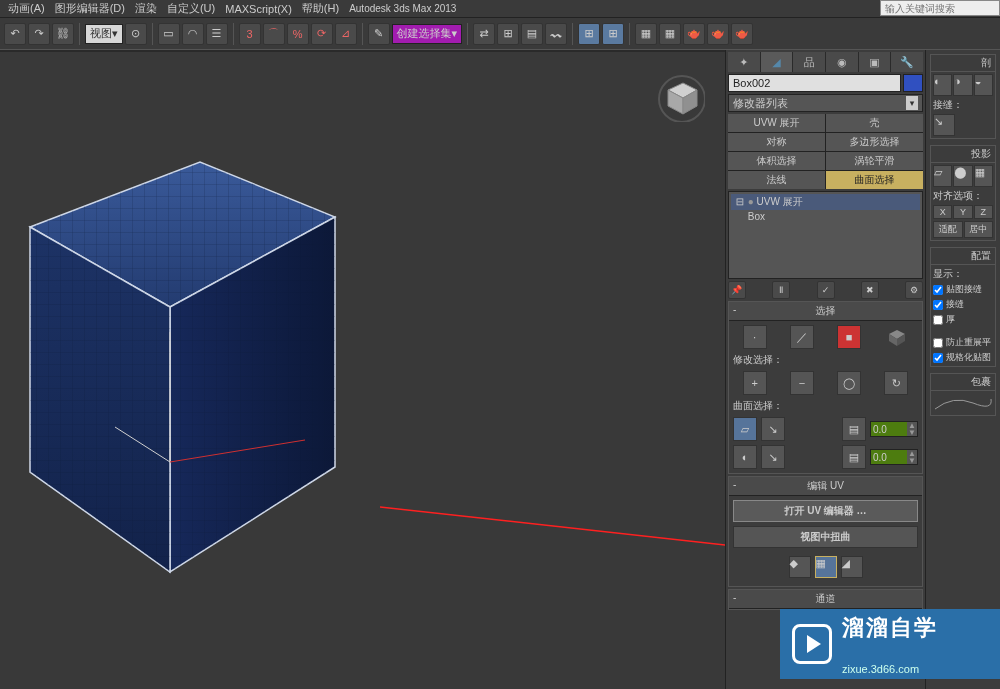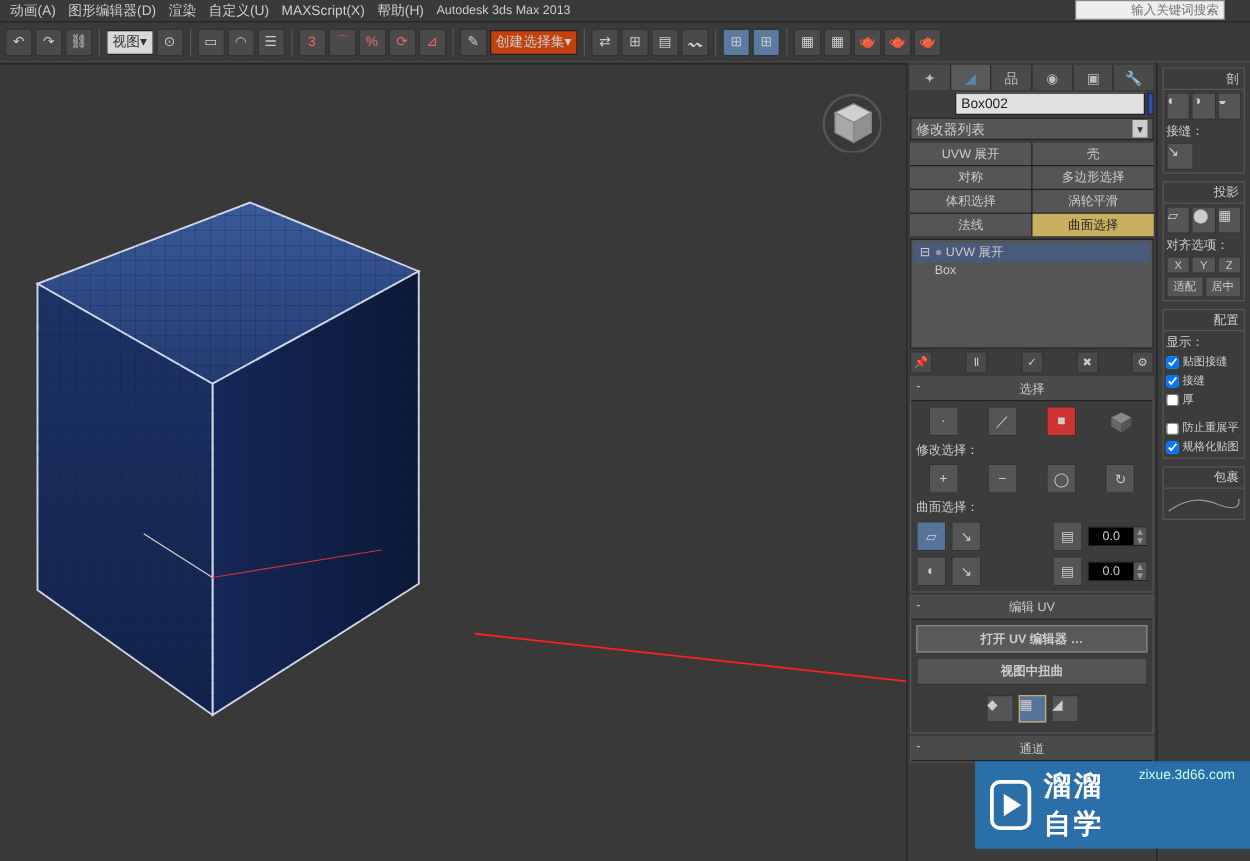--- a/index.html
+++ b/index.html
@@ -4,35 +4,35 @@
 <style>
 * { margin: 0; padding: 0; box-sizing: border-box; font-family: "Microsoft YaHei", Arial, sans-serif; }
 body { width: 1000px; height: 689px; background: #333; overflow: hidden; position: relative; color: #ccc; font-size: 11px; }
 .menubar { height: 18px; background: #3a3a3a; display: flex; align-items: center; padding: 0 4px; gap: 2px; border-bottom: 1px solid #222; }
 .menubar span { padding: 1px 4px; color: #ccc; cursor: default; }
 .app-title { flex: 1; color: #888; font-size: 10px; }
 .toolbar { height: 32px; background: #3a3a3a; display: flex; align-items: center; padding: 2px 4px; gap: 2px; border-bottom: 1px solid #555; }
 .tb-sep { width: 1px; height: 22px; background: #555; margin: 0 3px; }
 .tb-btn { width: 22px; height: 22px; background: #4a4a4a; border: 1px solid #333; display: flex; align-items: center; justify-content: center; border-radius: 2px; }
 .tb-dropdown { height: 20px; background: #d8d8d8; color: #333; border: 1px solid #222; padding: 0 4px; display: flex; align-items: center; }
-.tb-dropdown.dark { background: #c2410c; color: #ccc; min-width: 70px; }
-.searchbox { position: absolute; top: 0; right: 20px; width: 120px; height: 16px; background: #eee; border: 1px solid #888; font-size: 10px; padding: 0 4px; color: #888; text-align: right; }
+.tb-dropdown.dark { background: #a21caf; color: #ccc; min-width: 70px; }
+.searchbox { position: absolute; top: 0; right: 0; width: 120px; height: 16px; background: #eee; border: 1px solid #888; font-size: 10px; padding: 0 4px; color: #888; }
 .main { position: absolute; top: 50px; left: 0; right: 0; bottom: 0; display: flex; }
 .viewport { flex: 1; background: #393939; position: relative; border-top: 2px solid #2a2a2a; }
 svg.cube { position: absolute; top: 0; left: 0; }
 .viewcube { position: absolute; top: 20px; right: 20px; width: 50px; height: 50px; }
 .viewcube svg { width: 100%; height: 100%; }
 .annotation-line { position: absolute; top: 0; left: 0; width: 100%; height: 100%; pointer-events: none; }
 .panel-right { width: 200px; background: #3c3c3c; border-left: 1px solid #222; display: flex; flex-direction: column; padding: 2px; gap: 2px; overflow: hidden; }
 .panel-right2 { width: 75px; background: #3c3c3c; border-left: 1px solid #222; padding: 4px; display: flex; flex-direction: column; gap: 6px; overflow: hidden; }
 .cmd-panel-tabs { height: 20px; display: flex; gap: 1px; background: #2a2a2a; }
 .cmd-tab { flex: 1; background: #4a4a4a; display: flex; align-items: center; justify-content: center; color: #bbb; }
 .cmd-tab.active { background: #5a5a5a; }
 .obj-name { display: flex; gap: 2px; }
-.obj-name input { flex: 1; background: #e0e0e0; border: 1px solid #222; height: 18px; padding: 0 4px; font-size: 11px; color: #222; margin-left: 36px; }
+.obj-name input { flex: 1; background: #e0e0e0; border: 1px solid #222; height: 18px; padding: 0 4px; font-size: 11px; color: #222; }
 .color-sw { width: 20px; height: 18px; background: #3050c0; border: 1px solid #222; }
 .modifier-dd { height: 18px; background: #555; border: 1px solid #222; display: flex; align-items: center; justify-content: space-between; padding: 0 4px; }
 .modifier-dd .arrow { width: 12px; height: 14px; background: #ccc; color: #333; text-align: center; line-height: 14px; font-size: 9px; }
 .mod-grid { display: grid; grid-template-columns: 1fr 1fr; gap: 1px; background: #222; }
 .mod-cell { background: #555; text-align: center; padding: 2px 0; font-size: 10px; color: #ccc; }
 .mod-cell.sel { background: #c8b060; color: #222; }
 .mod-stack { height: 88px; background: #555; border: 1px solid #222; padding: 2px; }
 .stack-item { padding: 1px 4px; font-size: 10px; color: #ccc; }
 .stack-item.sel { background: #4a5a7a; }
 .stack-item .exp { display: inline-block; width: 10px; text-align: center; }
@@ -41,38 +41,38 @@
 .rollout { border: 1px solid #555; background: #3c3c3c; }
 .rollout-head { background: #4a4a4a; text-align: center; padding: 2px 0; font-size: 10px; border-bottom: 1px solid #222; position: relative; }
 .rollout-head .minus { position: absolute; left: 4px; color: #ccc; }
 .rollout-body { padding: 4px; display: flex; flex-direction: column; gap: 4px; }
 .sel-icons { display: flex; gap: 4px; align-items: center; justify-content: space-around; }
 .sel-icon { width: 24px; height: 24px; background: #555; border: 1px solid #333; display: flex; align-items: center; justify-content: center; }
 .sel-icon.red { background: #c33; }
 .sub-label { font-size: 10px; color: #ccc; }
 .field-row { display: flex; gap: 4px; align-items: center; }
 .spinner { display: flex; background: #666; border: 1px solid #222; }
-.spinner input { width: 36px; background: #000000; border: none; color: #ccc; text-align: center; padding: 0 2px; font-size: 10px; }
+.spinner input { width: 36px; background: #4d7c0f; border: none; color: #ccc; text-align: left; padding: 0 2px; font-size: 10px; }
 .spinner .spin { width: 10px; background: #555; color: #999; text-align: center; font-size: 8px; line-height: 7px; }
 .btn-full { background: #555; border: 1px solid #333; text-align: center; padding: 3px 16px; font-size: 10px; font-weight: bold; }
 .btn-full.highlight { background: #5a5a5a; border: 1px solid #888; }
 .icon-row { display: flex; gap: 4px; justify-content: center; padding: 4px 0; }
 .icon-slot { width: 22px; height: 22px; background: #555; border: 1px solid #333; }
 .icon-slot.sel { background: #56749a; border: 1px solid #c8b060; }
 .r2-section { border: 1px solid #555; }
 .r2-head { font-size: 10px; text-align: right; padding: 1px 4px; color: #ccc; border-bottom: 1px solid #555; }
 .r2-body { padding: 2px; display: flex; flex-direction: column; gap: 2px; }
 .axis-btns { display: flex; gap: 1px; }
 .axis-btn { flex: 1; background: #555; border: 1px solid #333; text-align: center; font-size: 9px; padding: 1px 0; }
 .chk { display: flex; align-items: center; gap: 3px; font-size: 9px; }
 .chk input { width: 10px; height: 10px; }
 .watermark { position: absolute; bottom: 10px; right: 0; width: 220px; height: 70px; background: #2a6fa8; display: flex; align-items: center; gap: 10px; padding: 8px 12px; }
 .watermark .play { width: 40px; height: 40px; border: 3px solid #fff; border-radius: 8px; display: flex; align-items: center; justify-content: center; }
 .watermark .play::after { content: ""; border-left: 14px solid #fff; border-top: 9px solid transparent; border-bottom: 9px solid transparent; margin-left: 4px; }
-.watermark .wm-text { display: flex; flex-direction: row; color: #fff; gap: 20px; }
+.watermark .wm-text { display: flex; flex-direction: column; color: #fff; gap: 20px; }
 .watermark .wm-main { font-size: 22px; font-weight: bold; letter-spacing: 2px; }
 .watermark .wm-sub { font-size: 11px; color: #cfe; }
 .xyz-row { display:flex; gap:1px; }
 </style>
 </head>
 <body>
 
 <div class="menubar">
   <span>动画(A)</span>
   <span>图形编辑器(D)</span>

